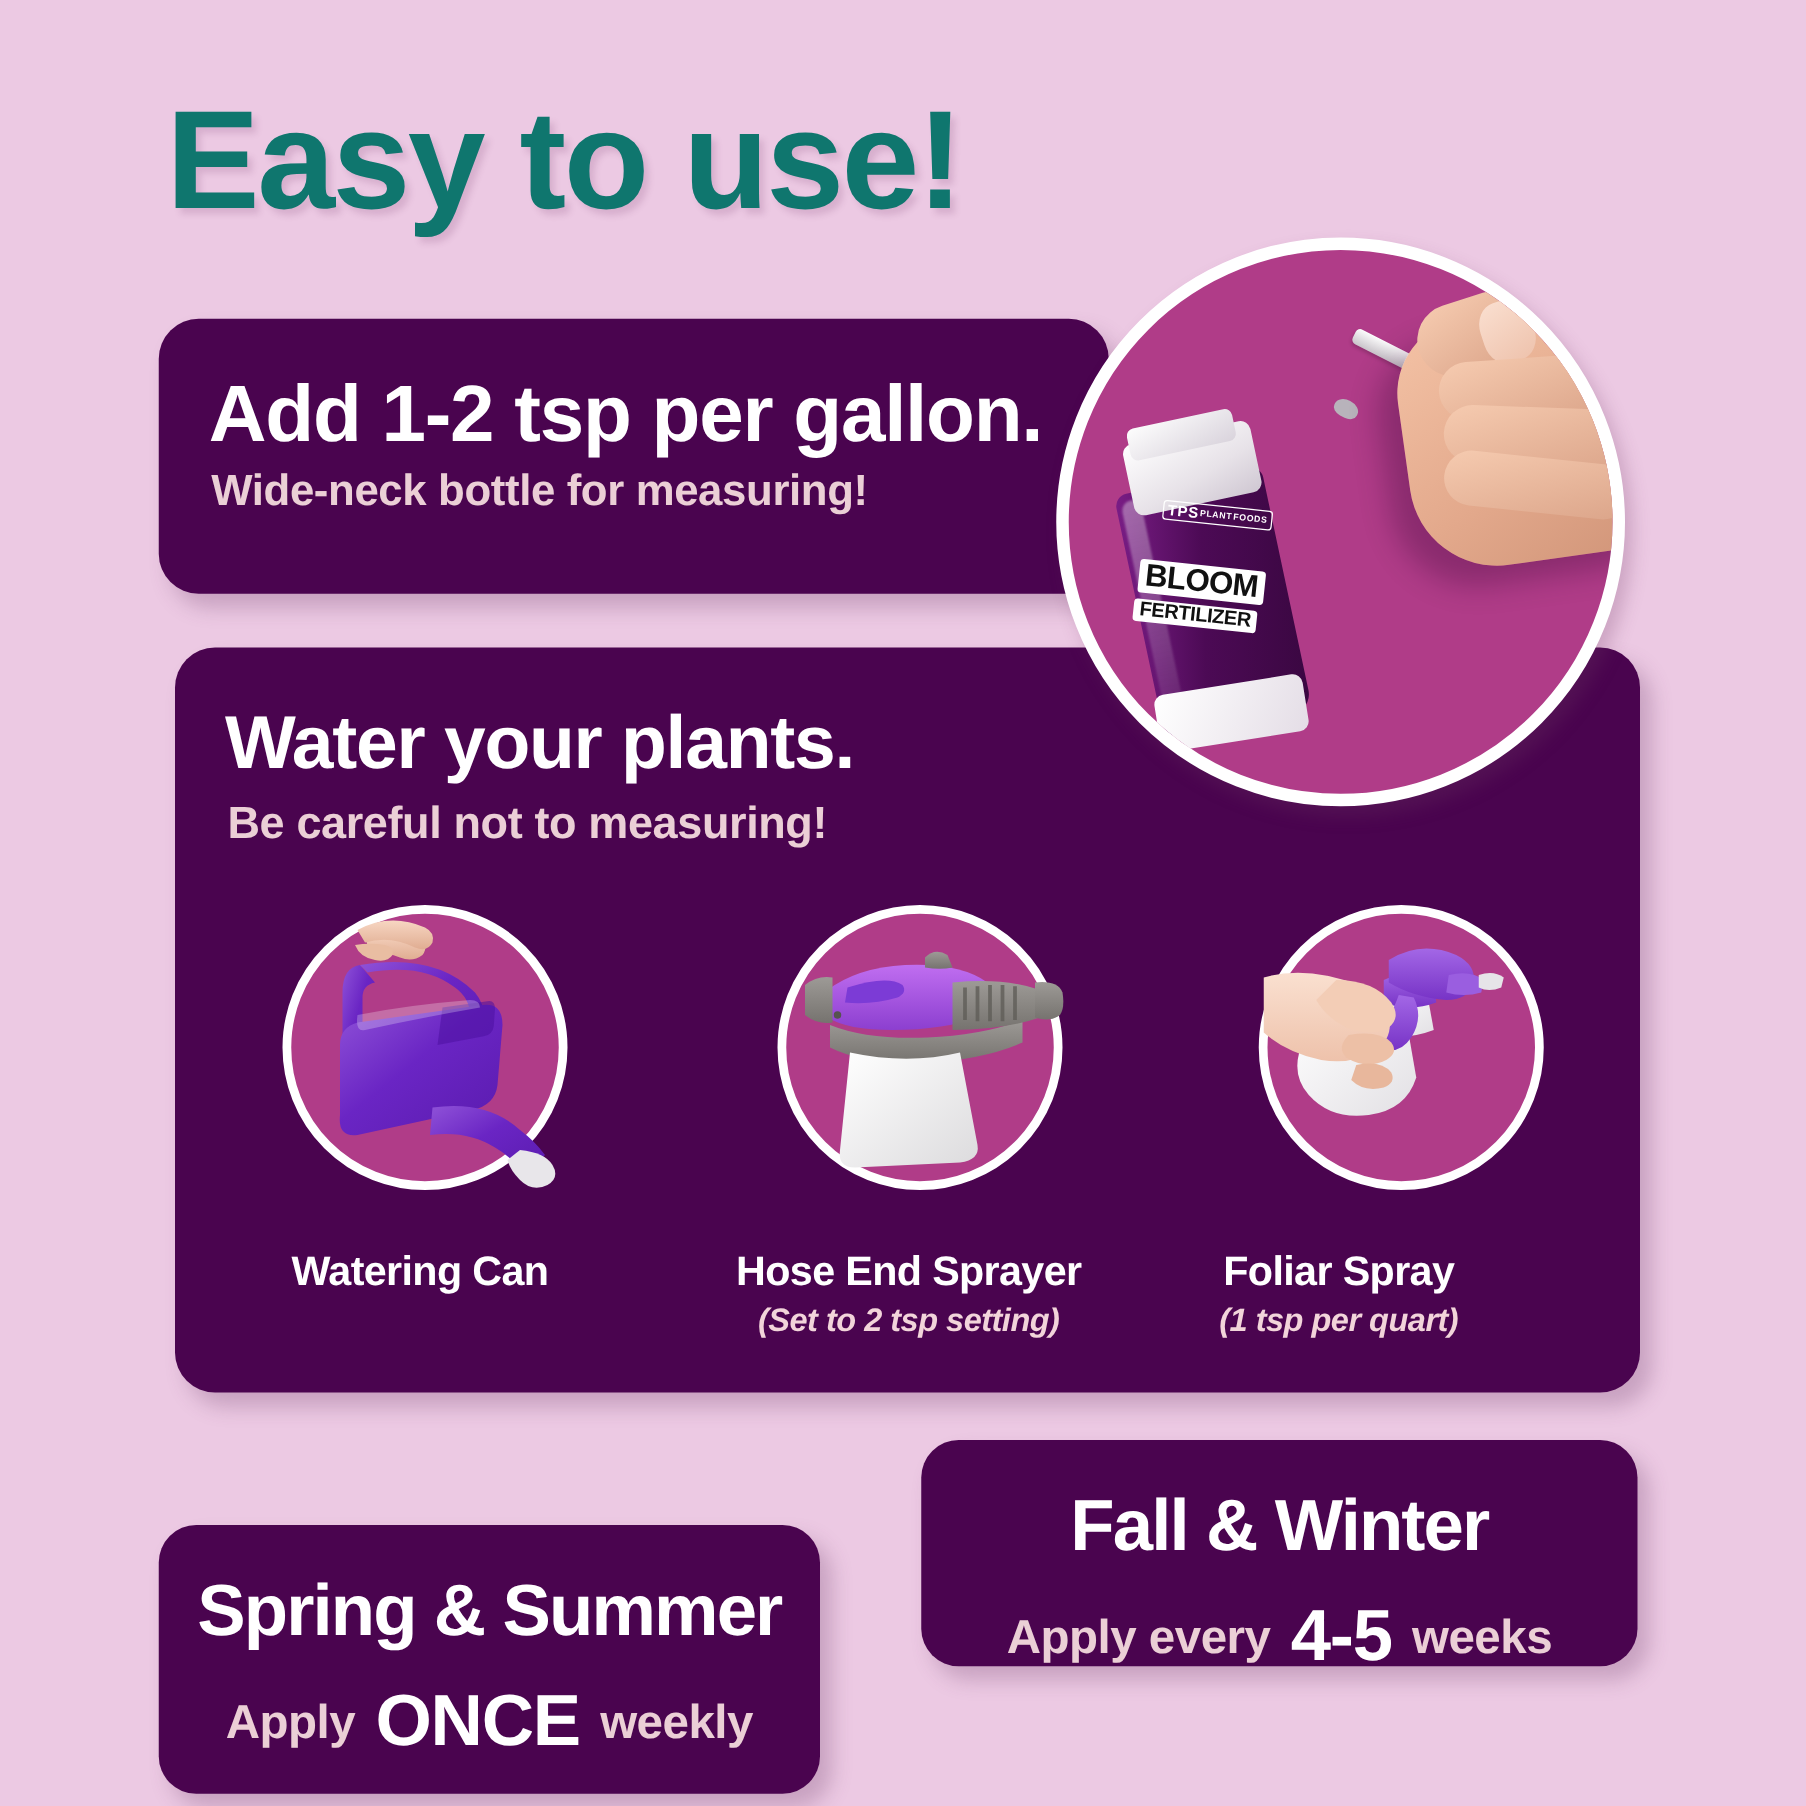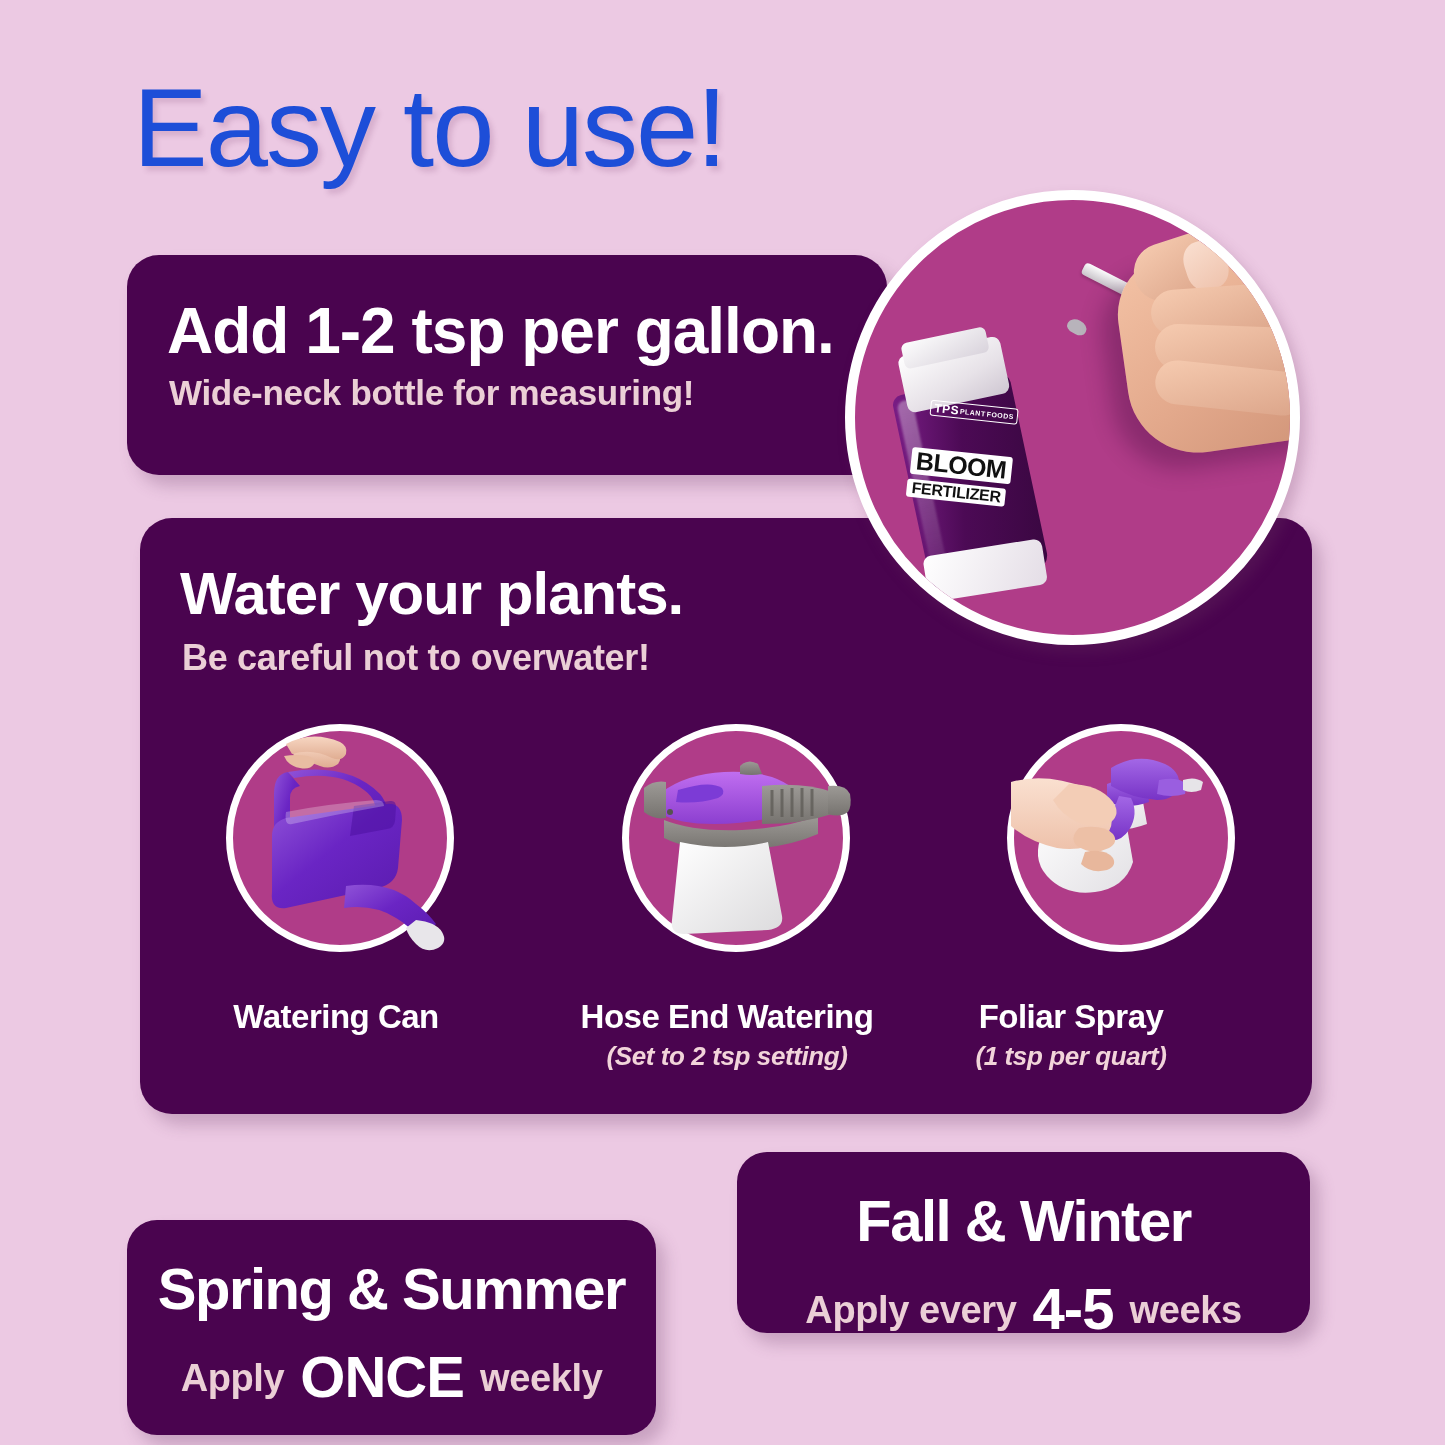--- a/index.html
+++ b/index.html
@@ -8,22 +8,22 @@
     background:#ecc9e3;
     font-family:"Liberation Sans", sans-serif;
     overflow:hidden;
     position:relative;
   }
   .stage{position:absolute;inset:0;}
 
   
   .title{
     position:absolute;left:133px;top:72px;
-    font-size:112px;font-weight:400;letter-spacing:-2px;
-    color:#1d4ed8;line-height:1;
+    font-size:112px;font-weight:700;letter-spacing:-2px;
+    color:#0f766e;line-height:1;
     text-shadow:4px 5px 5px rgba(120,60,110,.18);
   }
 
   
   .card{
     position:absolute;
     background:#4a044f;
     border-radius:32px;
     box-shadow:9px 11px 16px rgba(108,60,104,.28);
   }
@@ -189,21 +189,21 @@
 
   <div class="title">Easy to use!</div>
 
   <div class="card" id="card-dose">
     <div class="card-head" id="dose-head">Add 1-2 tsp per gallon.</div>
     <div class="card-sub" id="dose-sub">Wide-neck bottle for measuring!</div>
   </div>
 
   <div class="card" id="card-water">
     <div class="card-head" id="water-head">Water your plants.</div>
-    <div class="card-sub" id="water-sub">Be careful not to overwater!</div>
+    <div class="card-sub" id="water-sub">Be careful not to measuring!</div>
   </div>
 
   <div class="pc" id="pc-1"></div>
   <div class="pc" id="pc-2"></div>
   <div class="pc" id="pc-3"></div>
 
   <svg class="pc-art" style="left:226px;top:724px;overflow:visible" viewBox="0 0 228 228">
     <defs>
       <linearGradient id="gCan" x1="0" y1="0" x2="1" y2="1">
         <stop offset="0" stop-color="#8f52d8"></stop>
@@ -279,21 +279,21 @@
     <path d="M4 58 q34 -10 76 6 q20 8 24 24 q4 18 -10 28 q-18 12 -44 8 q-28 -6 -46 -22 z" fill="url(#gSkin2)"></path>
     <path d="M62 60 q30 0 44 18 q8 12 -2 20 q-14 8 -34 0 q-16 -8 -24 -22 z" fill="#f3cdb6"></path>
     <path d="M72 104 q24 -4 34 6 q6 8 -4 14 q-16 8 -32 -2 q-8 -8 2 -18 z" fill="#edc0a6"></path>
     <path d="M78 128 q20 -4 28 6 q4 8 -6 12 q-16 4 -26 -6 z" fill="#e8b79c"></path>
   </svg>
 
   <div class="caption" id="cap-1">
     <span>Watering Can</span>
   </div>
   <div class="caption" id="cap-2">
-    <span>Hose End Watering</span>
+    <span>Hose End Sprayer</span>
     <span class="note">(Set to 2 tsp setting)</span>
   </div>
   <div class="caption" id="cap-3">
     <span>Foliar Spray</span>
     <span class="note">(1 tsp per quart)</span>
   </div>
 
   <div class="hero-circle">
     <div class="hero-inner">
       <div class="bottle">

